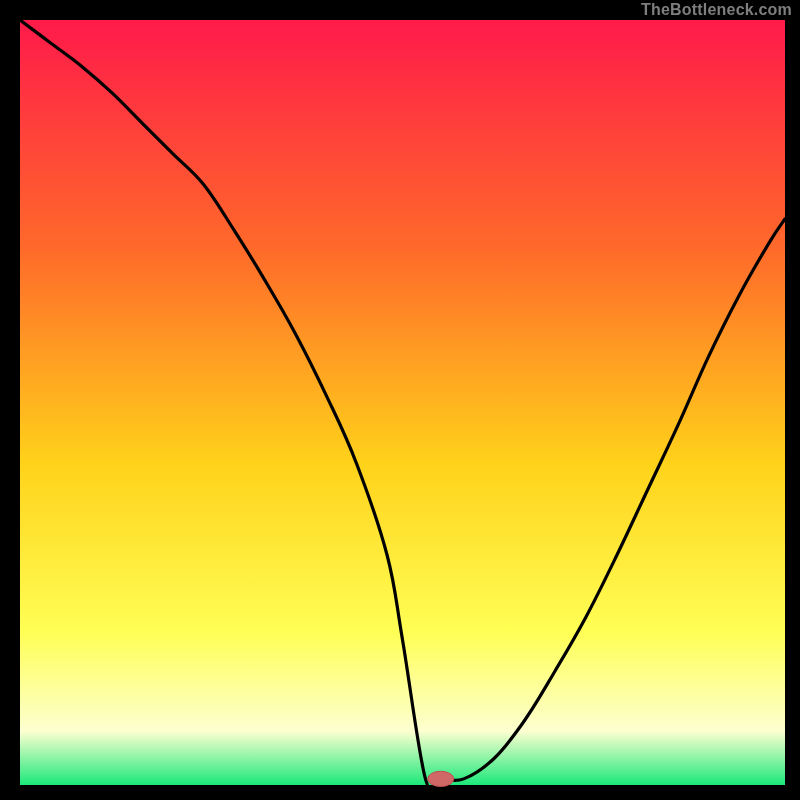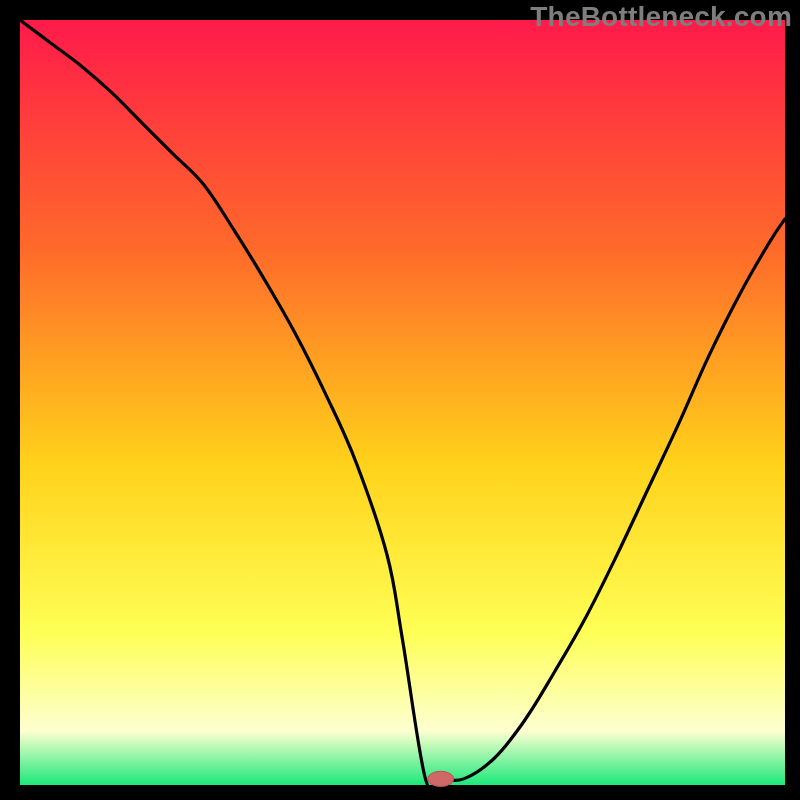--- a/index.html
+++ b/index.html
@@ -21,21 +21,21 @@
     position: absolute;
     left: 0;
     top: 0;
     width: 800px;
     height: 800px;
   }
   .watermark {
     position: absolute;
     top: 1px;
     right: 8px;
-    font-size: 28px;
+    font-size: 16px;
     font-weight: 600;
     color: #7e7e7e;
     letter-spacing: 0.2px;
     user-select: none;
   }
 </style>
 </head>
 <body>
 
 <div class="frame">

